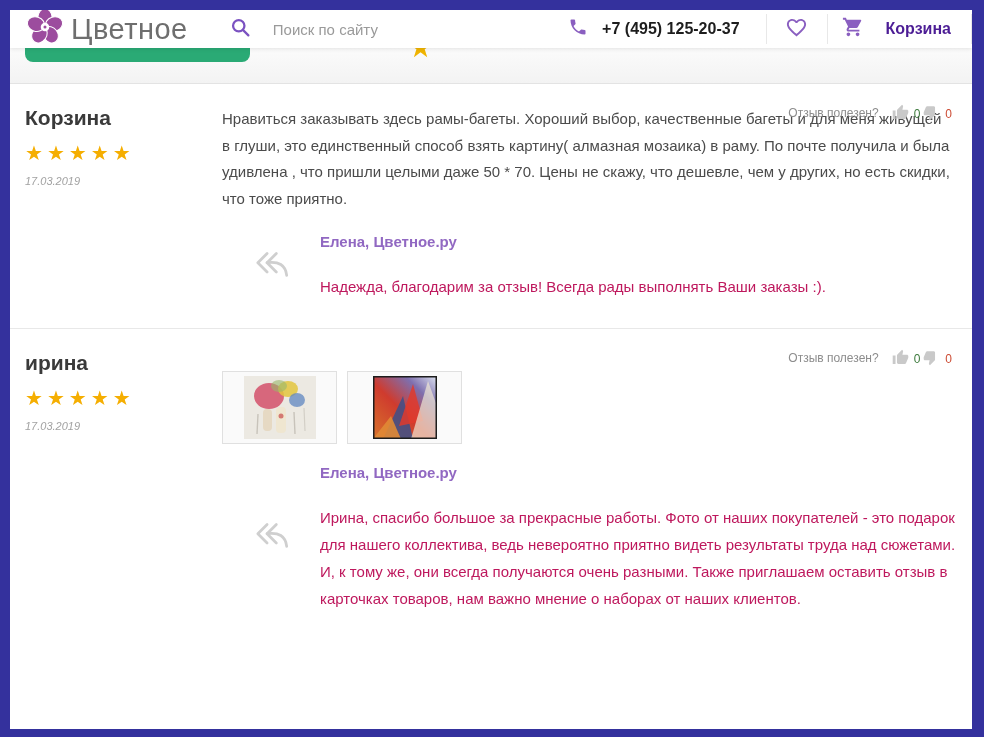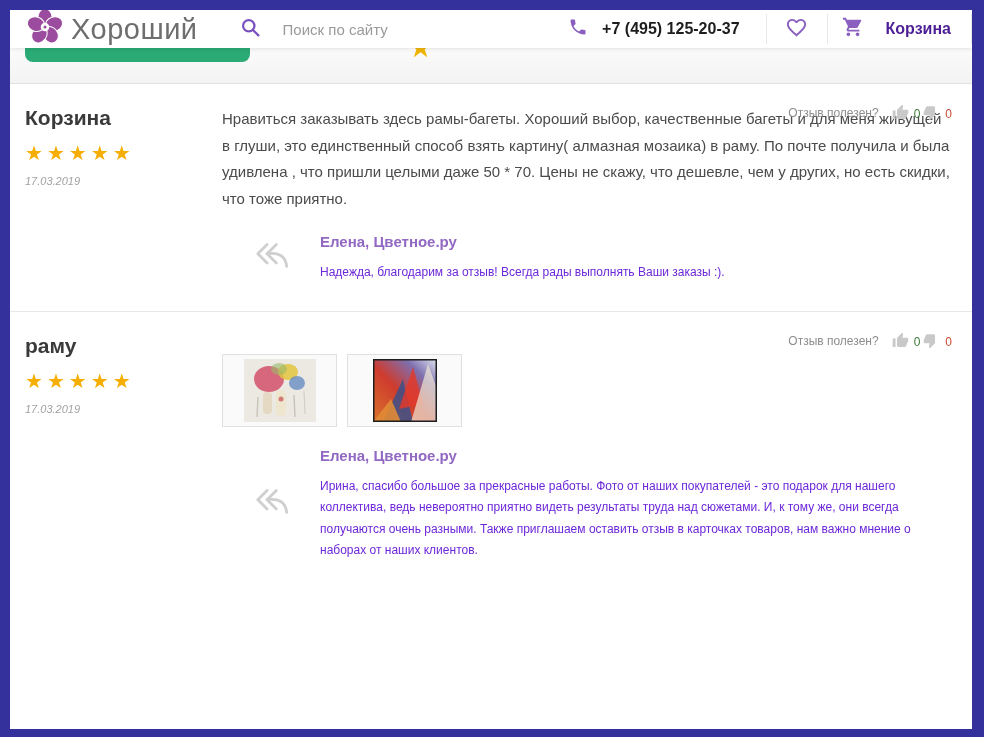--- a/index.html
+++ b/index.html
@@ -42,21 +42,21 @@
   .vote svg { display:block; }
   .vote-count-up { font-size:12px; color:#3c7a3c; }
   .vote-count-down { font-size:12px; color:#cc4b33; }
 
   .photos { display:flex; gap:10px; margin-top:22px; }
   .photo-box { width:115px; height:73px; border:1px solid #e0e0e0; background:#fafafa; display:flex; align-items:center; justify-content:center; cursor:pointer; }
 
   .reply { display:grid; grid-template-columns:98px 1fr; margin-top:20px; align-items:center; }
   .reply-icon { padding-left:32px; }
   .reply-author { font-size:15px; font-weight:bold; color:#9168c2; cursor:pointer; }
-  .reply-text { font-size:12px; color:#6d28d9; line-height:1.78; margin-top:12px; max-width:640px; }
+  .reply-text { font-size:15px; color:#be185d; line-height:1.78; margin-top:24px; max-width:640px; }
 </style>
 </head>
 <body>
 
 <div class="frame">
 
   <div class="header">
     <div class="logo">
       <span>
         <svg width="38" height="38" viewBox="0 0 40 40">
@@ -74,21 +74,21 @@
                 <ellipse cx="20" cy="10" rx="7.6" ry="9.2" fill="#9c4c9e" stroke="#fff" stroke-width="1.1"></ellipse>
               </g>
             <g transform="rotate(288 20 20)">
                 <ellipse cx="20" cy="10" rx="7.6" ry="9.2" fill="#9c4c9e" stroke="#fff" stroke-width="1.1"></ellipse>
               </g>
             <circle cx="20" cy="20" r="4.5" fill="#fff"></circle>
             <circle cx="20" cy="20" r="1.6" fill="#9c4c9e"></circle>
           </g>
         </svg>
       </span>
-      <span class="logo-text">Хороший</span>
+      <span class="logo-text">Цветное</span>
     </div>
 
     <div class="search">
       <span>
         <svg width="21" height="21" viewBox="0 0 24 24" fill="none" stroke="#7b52c1" stroke-width="2.6" stroke-linecap="round">
           <circle cx="10" cy="10" r="6.5"></circle>
             <line x1="15" y1="15" x2="21" y2="21"></line>
         </svg>
       </span>
       <input type="text" placeholder="Поиск по сайту" style="">
@@ -180,21 +180,21 @@
       </span>
       <span class="vote">
         <svg width="17" height="17" viewBox="0 0 24 24" fill="#c9c9c9">
             <path d="M15 3H6c-.83 0-1.54.5-1.84 1.22l-3.02 7.05c-.09.23-.14.47-.14.73v2c0 1.1.9 2 2 2h6.31l-.95 4.57-.03.32c0 .41.17.79.44 1.06L9.83 23l6.59-6.59c.36-.36.58-.86.58-1.41V5c0-1.1-.9-2-2-2z"></path>
           </svg>
         <span class="vote-count-down">0</span>
       </span>
     </div>
     <div class="review-grid">
       <div>
-        <div class="review-name">раму</div>
+        <div class="review-name">ирина</div>
         <div class="review-stars">★★★★★</div>
         <div class="review-date">17.03.2019</div>
       </div>
       <div>
 
         <div class="photos">
           <div class="photo-box">
             <svg width="72" height="63" viewBox="0 0 72 63">
               <rect width="72" height="63" fill="#ece9e2"></rect>
               <ellipse cx="25" cy="20" rx="15" ry="13" fill="#d4506a" opacity=".85"></ellipse>

